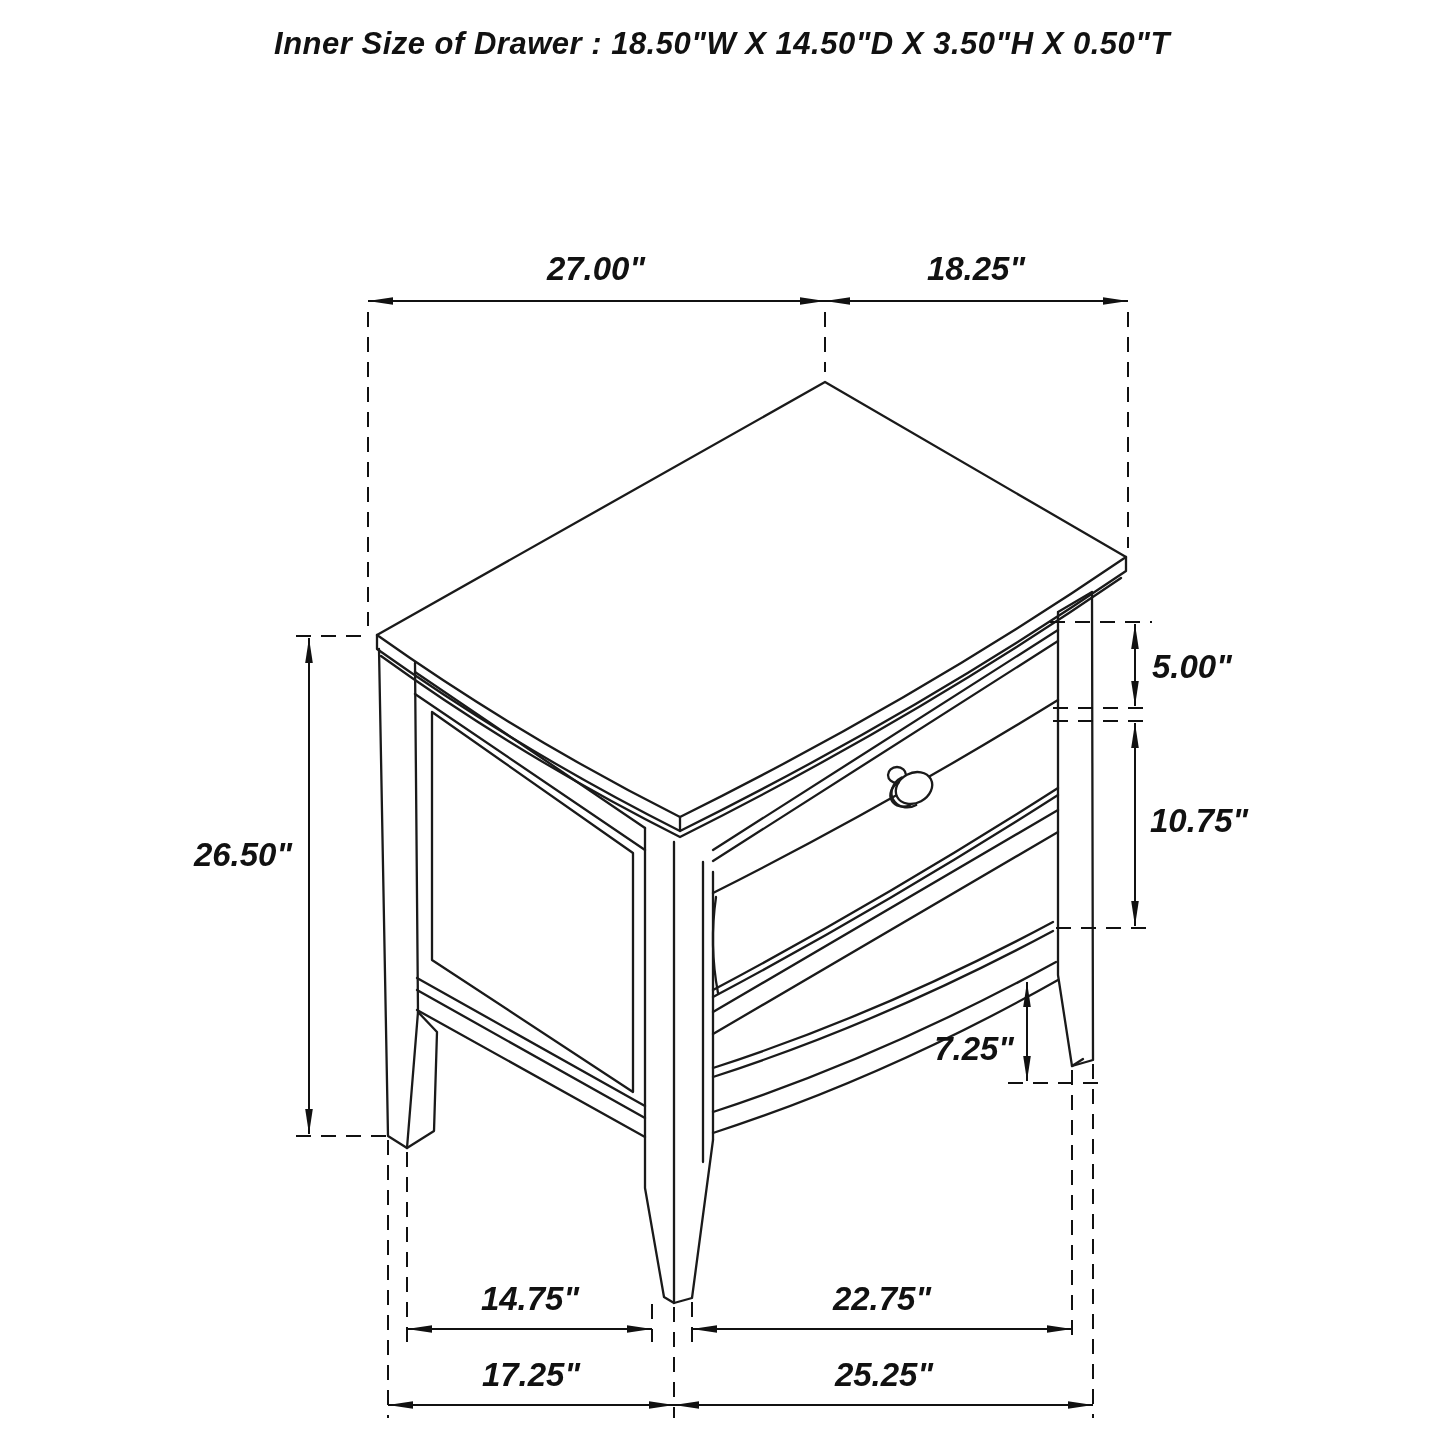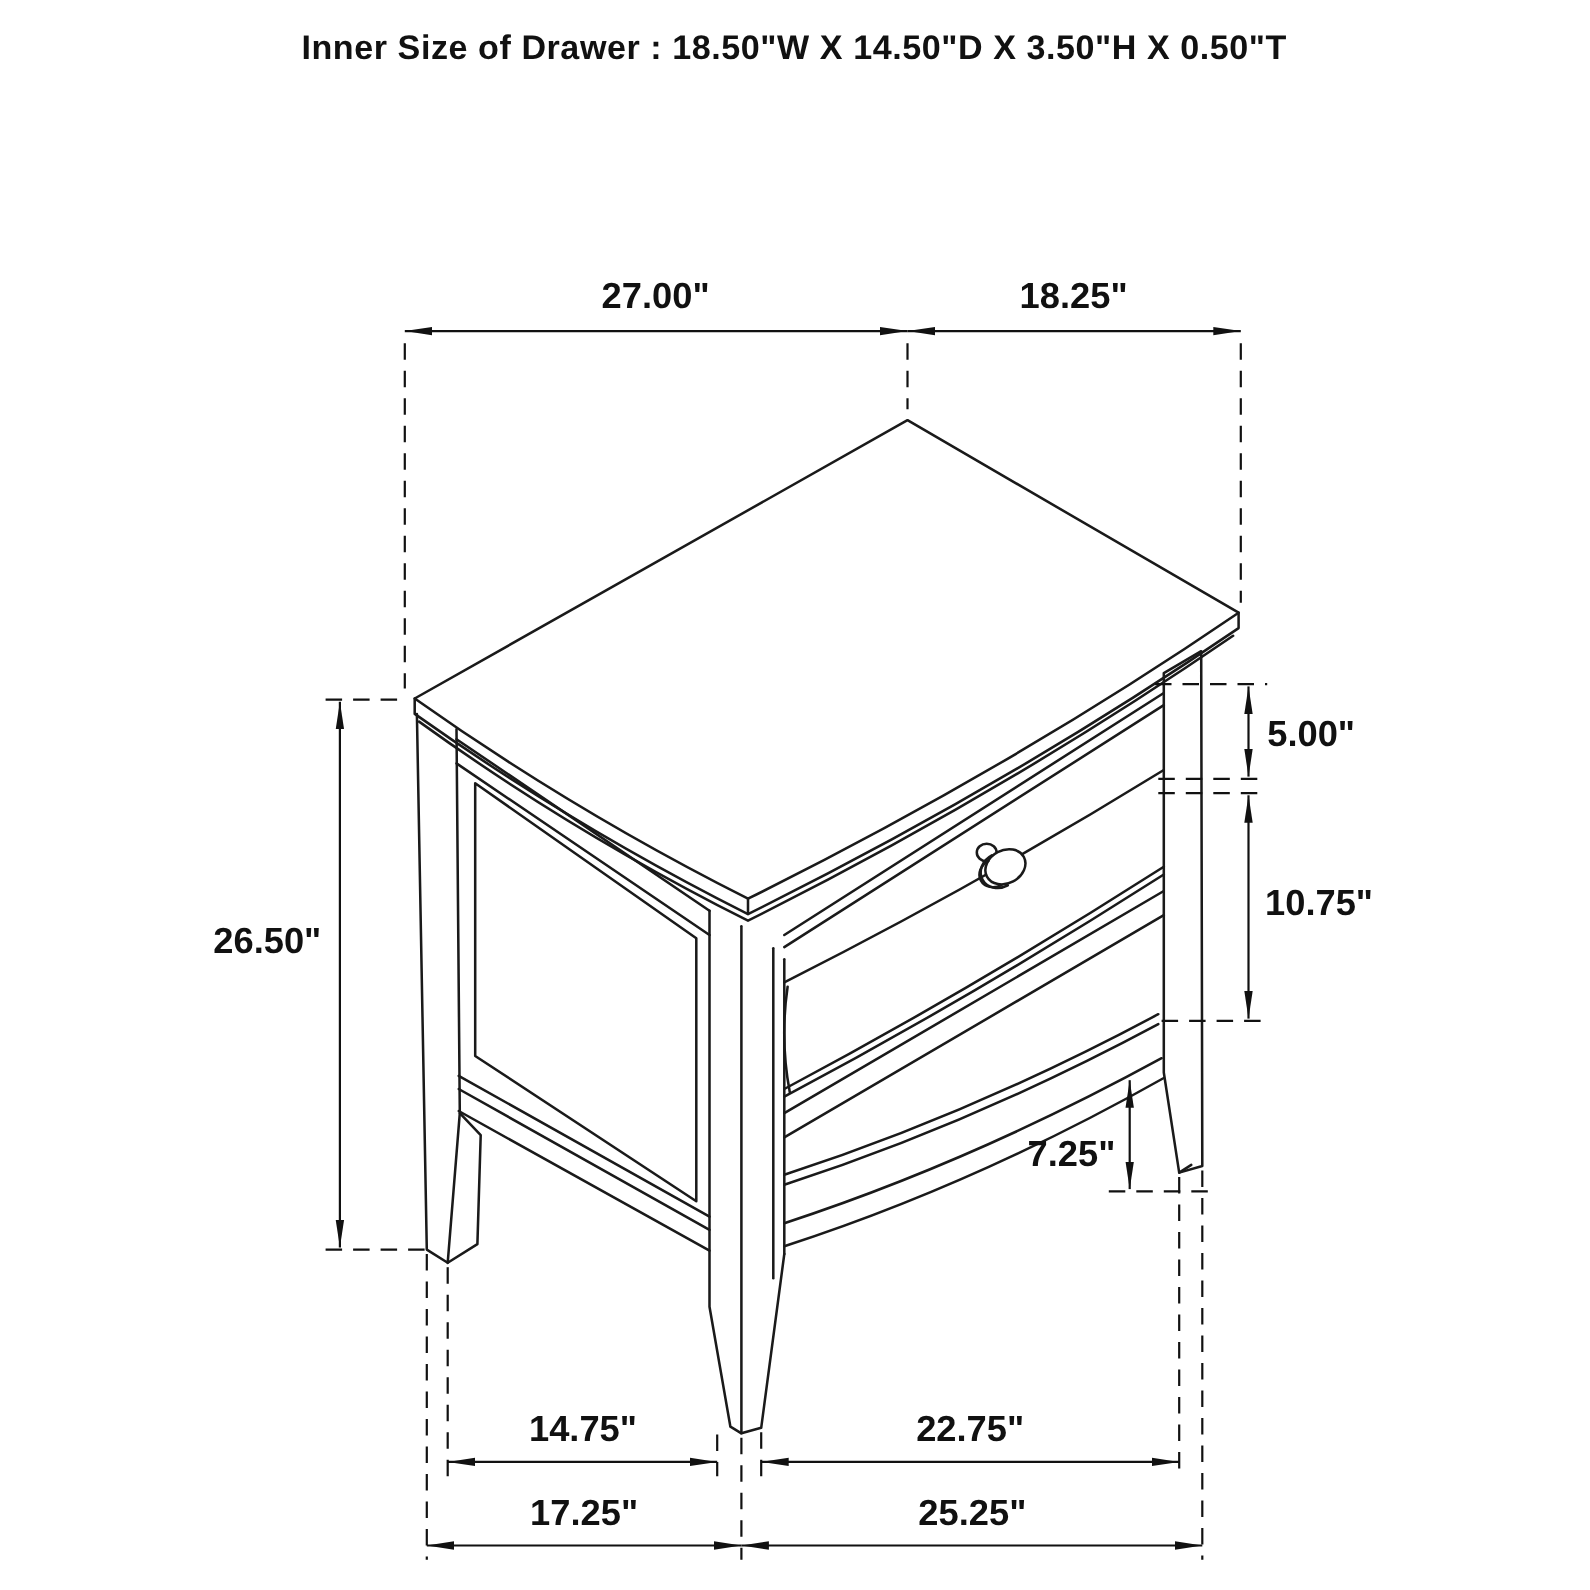--- a/index.html
+++ b/index.html
@@ -1,18 +1,19 @@
 <!DOCTYPE html>
 <html><head>
 <meta charset="utf-8">
 <style>
   html,body{margin:0;padding:0;background:#ffffff;}
   .stage{
     position:relative;width:1445px;height:1445px;background:#ffffff;overflow:hidden;
     font-family:"Liberation Sans", sans-serif;
+    font-style:italic;
   }
   svg text{
     font-family:"Liberation Sans", sans-serif;
     font-weight:bold;
     fill:#111111;
   }
   .dim-label{font-size:33px;}
   .title-label{font-size:31px;letter-spacing:0.5px;}
   .draw{stroke:#1a1a1a;stroke-width:2.3;fill:none;stroke-linecap:round;stroke-linejoin:round;}
   .fillwhite{fill:#ffffff;}

